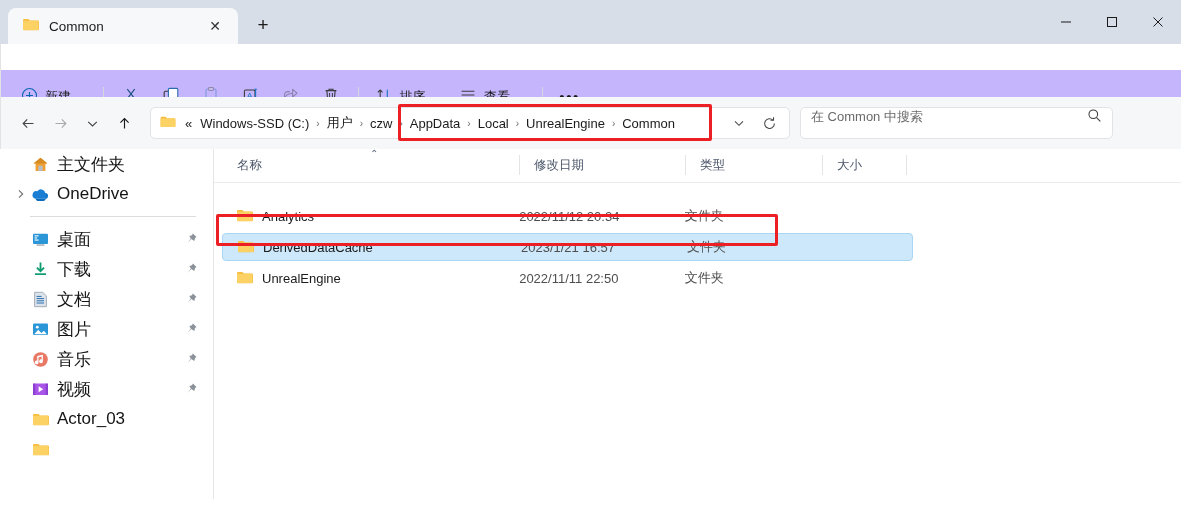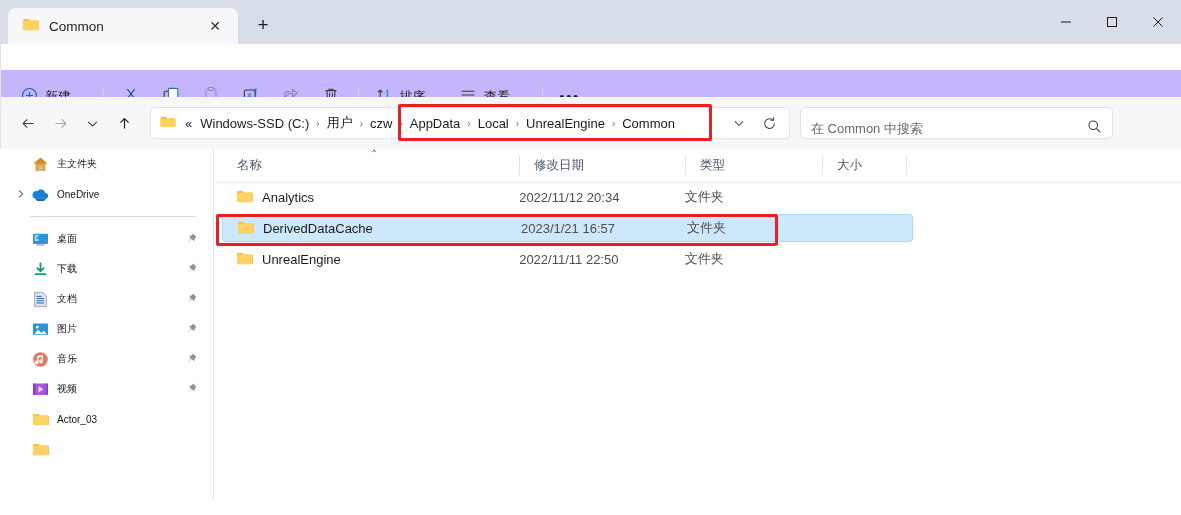--- a/index.html
+++ b/index.html
@@ -108,21 +108,21 @@
   .crumb.ellip { color: #1b1b1b; padding: 3px 3px; }
   .crumb-sep { color: #6d6d6d; font-size: 10px; padding: 0 2px; }
   .crumb-tail { margin-left: auto; display: flex; align-items: center; padding-right: 6px; gap: 2px;}
   .crumb-tail .navbtn { width: 28px; height: 26px; }
   .searchbox {
     margin-left: 10px;
     height: 32px; width: 313px;
     background: #ffffff;
     border: 1px solid #e2e3e6;
     border-radius: 5px;
-    display: flex; align-items: flex-end;
+    display: flex; align-items: flex-start;
     padding: 0 10px;
   }
   .search-ph { font-size: 13px; color: #6a6a6a; flex: 1; }
 
   
   .sidebar {
     position: absolute; left: 0; top: 149px;
     width: 214px; height: 366px;
     background: #ffffff;
     overflow: hidden;
@@ -132,21 +132,21 @@
     padding-left: 8px; border-radius: 4px;
     margin: 0 6px 0 4px;
     position: relative;
   }
   .side-expander {
     width: 17px; flex: 0 0 17px; display: flex;
     align-items: center; justify-content: center;
     color: #7a7a7a; font-size: 9px;
   }
   .side-ico { width: 22px; flex: 0 0 22px; display: flex; align-items: center; justify-content: center; margin-right: 6px; }
-  .side-label { font-size: 10px; color: #141414; white-space: nowrap; }
+  .side-label { font-size: 17px; color: #141414; white-space: nowrap; }
   .side-pin { position: absolute; right: 10px; top: 8px; }
   .side-divider { height: 1px; background: #dcdcdc; margin: 7px 18px 7px 30px; }
 
   
   .vsplit { position: absolute; left: 213px; top: 149px; width: 1px; height: 366px; background: #e6e6e6; }
   .leftedge { position: absolute; left: 0; top: 44px; width: 1px; height: 471px; background: #e3e3e3; }
 
   
   .filepane {
     position: absolute; left: 214px; top: 149px;
@@ -166,21 +166,21 @@
   .col.c-name  { width: 306px; padding-left: 23px; }
   .col.c-date  { width: 166px; }
   .col.c-type  { width: 137px; }
   .col.c-size  { width: 84px; }
   .sortcaret {
     position: absolute; left: 156px; top: 0px;
     color: #5a6577; font-size: 10px; line-height: 10px;
   }
   .hdr-underline { position: absolute; left: 0; top: 33px; width: 967px; height: 1px; background: #ececec; }
 
-  .rows { position: relative; padding-top: 1px; }
+  .rows { position: relative; padding-top: 20px; }
   .row {
     position: relative;
     height: 28px; margin: 0 0 3px 8px;
     width: 683px;
     display: flex; align-items: center;
     border-radius: 4px;
   }
   .row.selected { background: #cde8fb; border: 1px solid #a9d6f5; }
   .cell { font-size: 13px; color: #1b1b1b; display: flex; align-items: center; height: 100%; }
   .cell.nm { width: 298px; padding-left: 14px; gap: 9px; }

